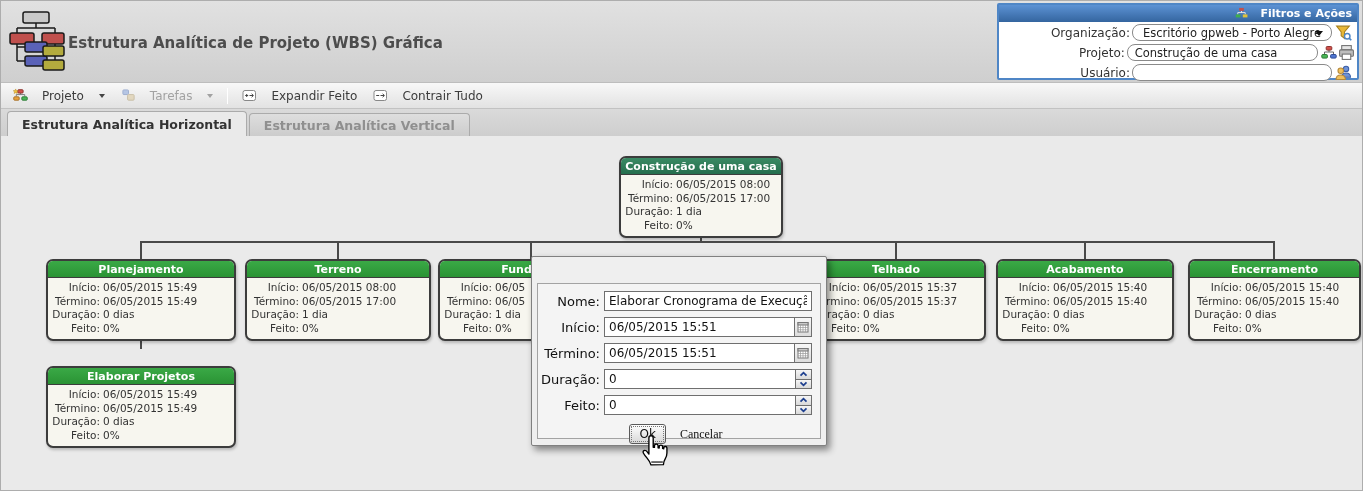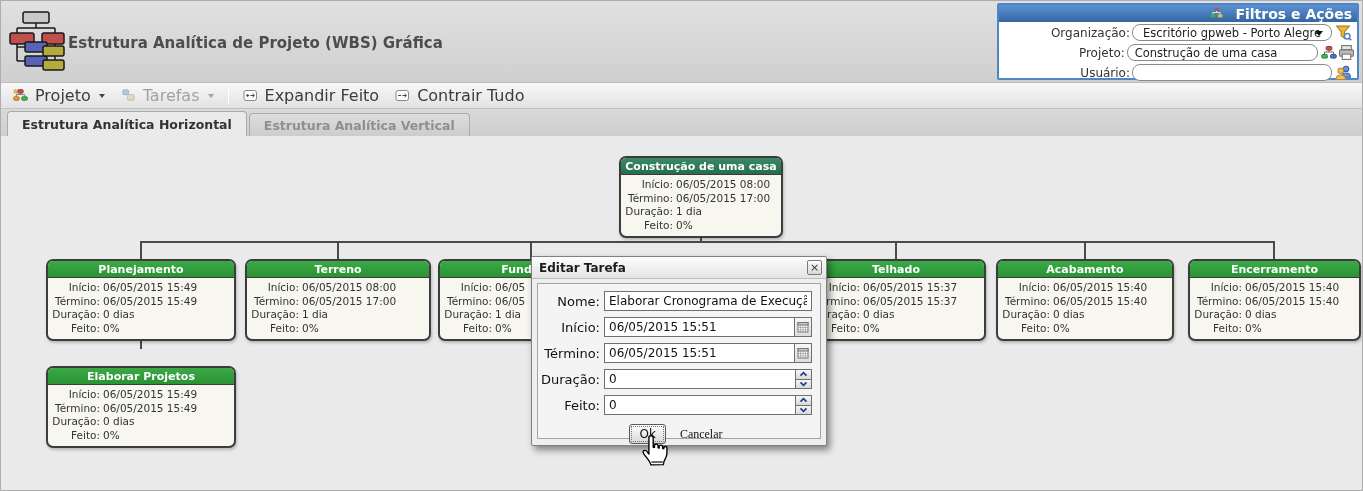--- a/index.html
+++ b/index.html
@@ -7,31 +7,31 @@
   body { font-family:"DejaVu Sans","Liberation Sans",sans-serif; cursor:default; }
   .page { position:relative; width:1363px; height:491px; border:1px solid #adadad; background:#eaeaea; overflow:hidden; }
 
   
   .header-band { position:relative; height:82px; background:linear-gradient(#e1e1e1,#cfcfcf); border-bottom:1px solid #bdbdbd; }
   .app-logo { position:absolute; left:8px; top:8px; }
   .app-title { position:absolute; left:67px; top:33px; font-size:15px; font-weight:bold; color:#4d4d4d; }
 
   
   .filters-panel { position:absolute; right:3px; top:2px; width:362px; height:77px; background:#fff; border:2px solid #4f86c6; border-radius:2px; }
-  .fp-header { height:17px; background:linear-gradient(#5c92d4,#34659f); color:#fff; font-size:14px; font-weight:bold; display:flex; align-items:center; justify-content:flex-end; gap:12px; padding:0 5px; }
+  .fp-header { height:17px; background:linear-gradient(#5c92d4,#34659f); color:#fff; font-size:11px; font-weight:bold; display:flex; align-items:center; justify-content:flex-end; gap:12px; padding:0 5px; }
   .fp-row { display:flex; align-items:center; height:19px; margin-top:1px; padding-right:2px; }
   .fp-label { width:112px; text-align:right; font-size:12px; color:#333; padding-right:2px; white-space:nowrap;margin-left:21px; }
   .fp-select { position:relative; width:200px; height:17px; border:1px solid #8a8a8a; border-radius:8px; background:#fff; font-size:11.5px; color:#222; display:flex; align-items:center; justify-content:center; }
   .fp-select .sel-caret { position:absolute; right:8px; top:6px; width:0; height:0; border-left:4px solid transparent; border-right:4px solid transparent; border-top:5px solid #111; }
   .fp-input { width:200px; height:17px; border:1px solid #8a8a8a; border-radius:8px; background:#fff; font-size:11.5px; color:#222; padding:0 7px; font-family:inherit; }
   .fp-icons { display:flex; align-items:center; gap:1px; margin-left:3px; }
 
   
   .toolbar { height:26px; background:linear-gradient(#f8f8f8,#e2e2e2); border-bottom:1px solid #c2c2c2; display:flex; align-items:center; padding-left:6px; gap:4px; }
-  .tb-item { display:flex; align-items:center; gap:7px; font-size:16px; color:#3c3c3c; padding:2px 6px; border-radius:3px; }
+  .tb-item { display:flex; align-items:center; gap:14px; font-size:12px; color:#3c3c3c; padding:2px 6px; border-radius:3px; }
   .tb-item.disabled { color:#a2a2a2;justify-content:space-between; }
   .tb-item.disabled svg { opacity:.45; }
   .tb-caret { width:0; height:0; border-left:3.5px solid transparent; border-right:3.5px solid transparent; border-top:4px solid #444; margin-left:1px; }
   .tb-item.disabled .tb-caret { border-top-color:#a2a2a2; }
   .tb-sep { width:1px; height:16px; background:#b5b5b5; border-right:1px solid #fff; margin:0 4px; }
 
   
   .tabrow { height:27px; background:linear-gradient(#dadada,#cecece); display:flex; align-items:flex-end; padding-left:6px; gap:2px; }
   .tab { height:23px; display:flex; align-items:center; padding:0 14px; font-size:12.5px; font-weight:bold; border:1px solid #ababab; border-bottom:none; border-radius:4px 4px 0 0; }
   .tab.inactive { background:linear-gradient(#dedede,#cccccc); color:#8f8f8f; }
@@ -375,24 +375,20 @@
             <span>0 dias</span>
           </div>
         <div class="nl">
             <span class="nll">Feito:</span>
             <span>0%</span>
           </div>
       </div>
     </div>
 
     <div class="dialog">
-      <div class="dlg-titlebar">
-        <span class="dlg-title">Editar Tarefa</span>
-        <button class="dlg-close">×</button>
-      </div>
       <div class="dlg-body">
         <div class="drow">
           <span class="dlabel">Nome:</span>
           <input class="dinput w-full" value="Elaborar Cronograma de Execução" style="">
         </div>
         <div class="drow">
           <span class="dlabel">Início:</span>
           <div class="dfield">
             <input class="dinput w-date" value="06/05/2015 15:51" style="">
             <button class="cal-btn">

